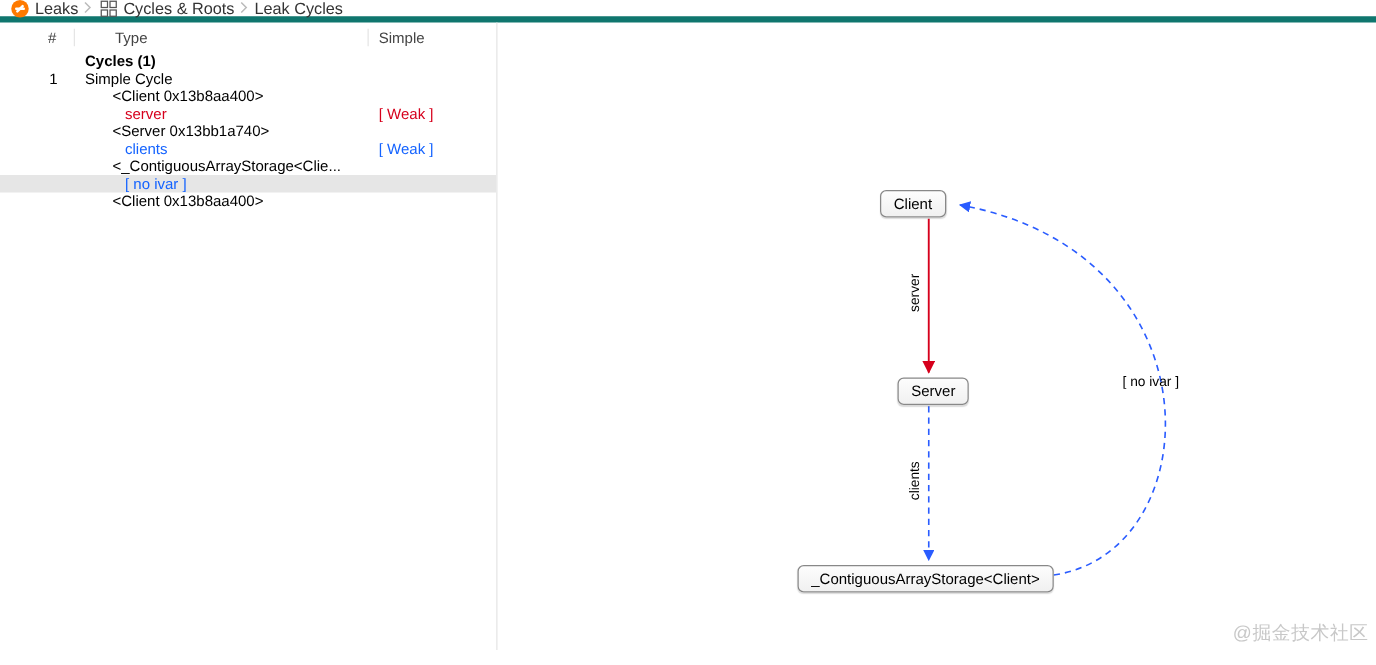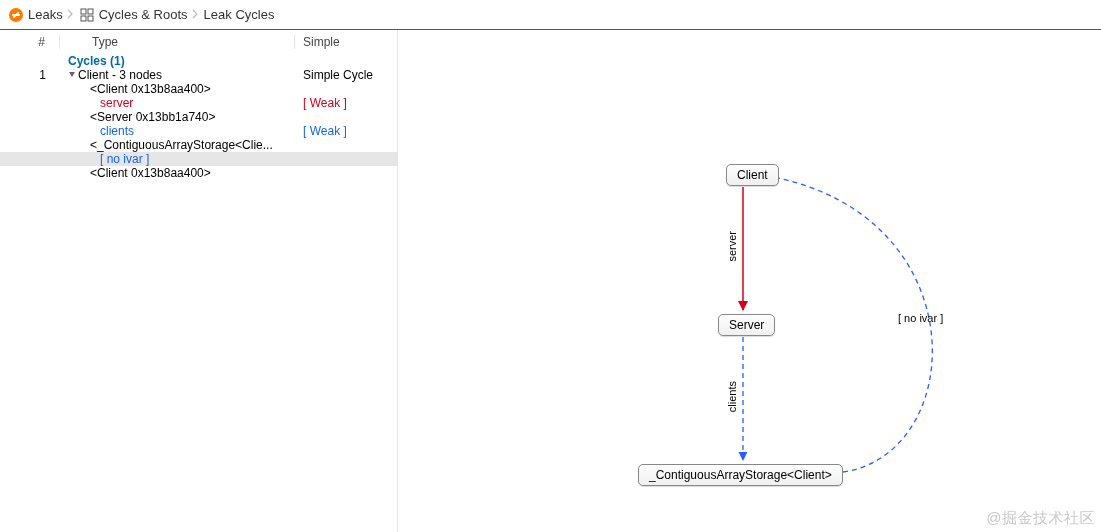--- a/index.html
+++ b/index.html
@@ -6,25 +6,25 @@
   html, body {
     margin: 0; padding: 0;
     width: 1101px; height: 532px;
     font-family: -apple-system, "Helvetica Neue", Arial, sans-serif;
     font-size: 13px;
     color: #000;
     background: #fff;
     overflow: hidden;
   }
   .toolbar {
-    height: 30px;
+    height: 18px;
     display: flex;
     align-items: center;
     padding: 0 8px;
-    border-bottom: 1px solid #0f766e;
+    border-bottom: 5px solid #0f766e;
     gap: 4px;
   }
   .tb-icon {
     width: 16px; height: 16px;
     display: flex; align-items: center; justify-content: center;
   }
   .bc-sep { color: #bbb; }
   .bc-text { color: #333; }
   .panes {
     display: flex;
@@ -56,21 +56,21 @@
     line-height: 14px;
   }
   .row {
     display: flex;
     height: 14px;
     align-items: center;
   }
   .row .c-num { width: 60px; text-align: right; padding-right: 14px; font-weight: 400;}
   .row .c-type { flex: 1; overflow: hidden; white-space: nowrap; text-overflow: ellipsis; padding-right:4px;}
   .row .c-details { width: 102px; padding-left: 8px; white-space: nowrap;}
-  .section-title { color: #0369a1; font-weight: 600; }
+  .section-title { color: #000000; font-weight: 600; }
   .disclosure { display:inline-block; width:10px; }
   .red { color: #d6001c; }
   .blue { color: #1463ff; }
   .selected { background: #e6e6e6; }
   .graph-header {
     height: 24px;
     display: flex; align-items: center; justify-content: center;
     color: #444; font-size: 12px;
   }
   .graph-body {
@@ -147,27 +147,20 @@
       <div class="col-details">Simple</div>
     </div>
     <div class="list">
       <div class="row">
         <div class="c-num"></div>
         <div class="c-type section-title" style="padding-left:8px;">Cycles (1)</div>
         <div class="c-details"></div>
       </div>
       <div class="row">
         <div class="c-num">1</div>
-        <div class="c-type" style="padding-left:8px;">
-          <span class="disclosure">
-            <svg width="8" height="8" viewBox="0 0 8 8">
-                <path d="M1 1 L7 1 L4 6 Z" fill="#666"></path>
-              </svg>
-          </span><span>Client - 3 nodes</span>
-        </div>
         <div class="c-details">Simple Cycle</div>
       </div>
       <div class="row">
         <div class="c-num"></div>
         <div class="c-type" style="padding-left:30px;">&lt;Client 0x13b8aa400&gt;</div>
         <div class="c-details"></div>
       </div>
       <div class="row">
         <div class="c-num"></div>
         <div class="c-type red" style="padding-left:40px;">server</div>
@@ -214,21 +207,21 @@
           </marker>
         </defs>
 
         <line x1="345" y1="133" x2="345" y2="256" stroke="#d6001c" stroke-width="1.5" marker-end="url(#arrow-red)"></line>
 
         <line x1="345" y1="283" x2="345" y2="406" stroke="#2a5cff" stroke-width="1.3" stroke-dasharray="5 4" marker-end="url(#arrow-blue)"></line>
 
         <path d="M 445 418 C 570 400, 580 160, 370 122" fill="none" stroke="#2a5cff" stroke-width="1.3" stroke-dasharray="5 4" marker-end="url(#arrow-blue)"></path>
       </svg>
 
-      <div class="node" style="left:328px; top:110px;">Client</div>
+      <div class="node" style="left:306px; top:110px;">Client</div>
       <div class="node" style="left:320px; top:260px;">Server</div>
       <div class="node" style="left:240px; top:410px;">_ContiguousArrayStorage&lt;Client&gt;</div>
 
       <div class="edge-label v" style="left:328px; top:177px;">server</div>
       <div class="edge-label v" style="left:328px; top:327px;">clients</div>
       <div class="edge-label" style="left:500px; top:258px;">[ no ivar ]</div>
     </div>
     <div class="watermark">@掘金技术社区</div>
   </div>
 </div>

